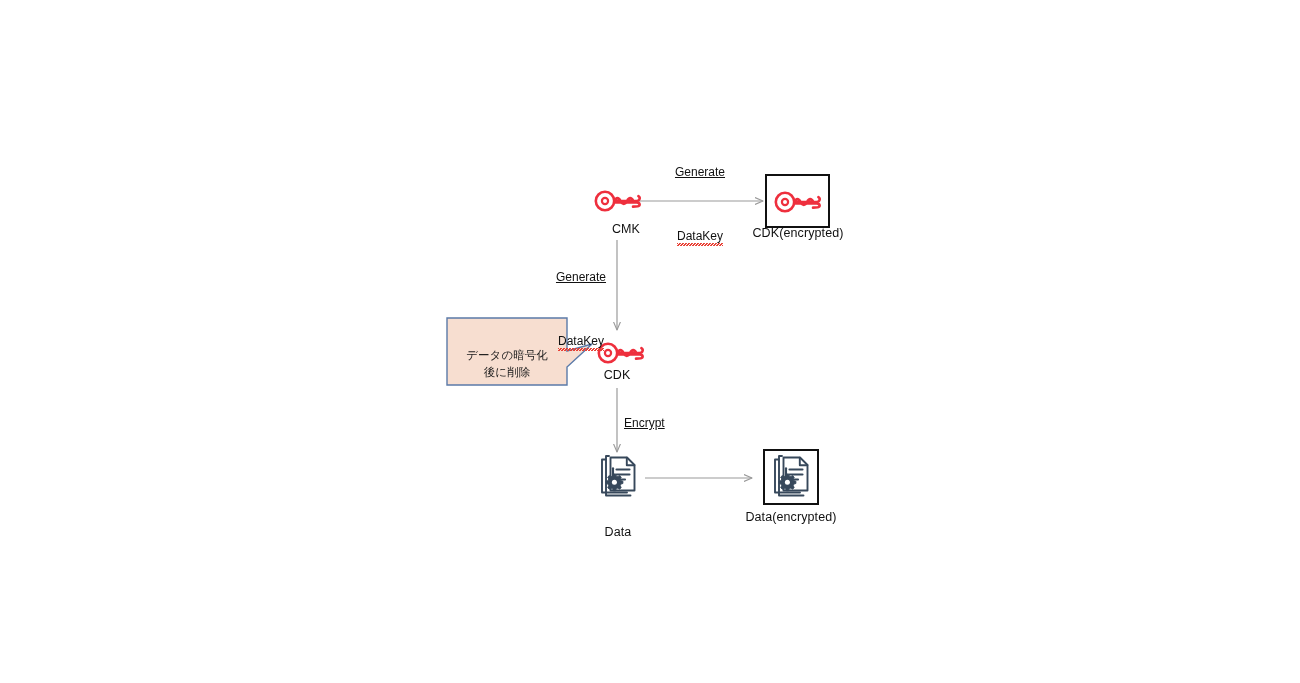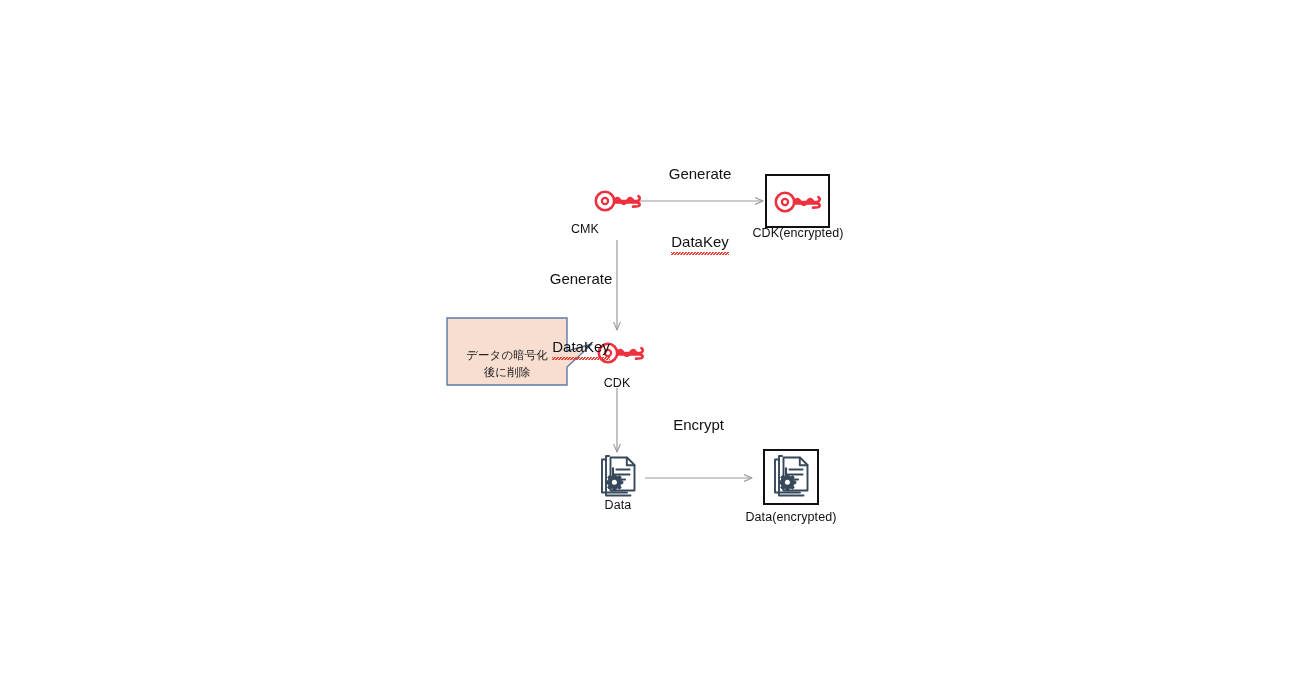--- a/index.html
+++ b/index.html
@@ -26,25 +26,26 @@
     position: absolute;
     font-size: 12.5px;
     color: #111111;
     white-space: nowrap;
     text-align: center;
     letter-spacing: 0.1px;
     line-height: 1.15;
   }
   .edge-label {
     position: absolute;
-    font-size: 15px;
+    font-size: 12px;
     color: #111111;
     white-space: nowrap;
     text-align: center;
     line-height: 1.35;
+    text-decoration: underline;
   }
   .spell {
     display: inline-block;
     position: relative;
     margin-top: 48px;
   }
   .spell::after {
     content: "";
     position: absolute;
     left: 0;
@@ -118,21 +119,21 @@
         <path d="M22.2,18 L44.5,18
                  C47.6,18 48.8,14.6 46.4,13.2
                  M22.2,18 C24.2,14.2 26.6,14.2 28.6,18
                  C30.6,21.8 33.0,21.8 35.0,18
                  C37.0,14.2 39.4,14.2 41.4,18"></path>
         <path d="M22.4,19.4 L44.6,19.4 C47.9,19.4 48.9,22.6 45.8,23.2
                  L41.0,23.6" stroke-width="2.6"></path>
       </g>
     </svg>
   </div>
-  <div class="node-label" style="left:535px; top:222px; width:100px;">CMK</div>
+  <div class="node-label" style="left:576px; top:222px; width:100px;">CMK</div>
 
   <div class="encbox" style="left:765px; top:174px; width:65px; height:54px;"></div>
   <div class="node" style="left:772px; top:184px; width:52px; height:36px;">
     <svg width="52" height="36" viewBox="0 0 52 36">
       <g fill="none" stroke="#ee2f3d" stroke-width="2.6" stroke-linecap="round" stroke-linejoin="round">
         <circle cx="13" cy="18" r="9.2"></circle>
         <circle cx="13" cy="18" r="3.1" stroke-width="2.2"></circle>
         <path d="M22.2,18 L44.5,18
                  C47.6,18 48.8,14.6 46.4,13.2
                  M22.2,18 C24.2,14.2 26.6,14.2 28.6,18
@@ -153,21 +154,21 @@
         <path d="M22.2,18 L44.5,18
                  C47.6,18 48.8,14.6 46.4,13.2
                  M22.2,18 C24.2,14.2 26.6,14.2 28.6,18
                  C30.6,21.8 33.0,21.8 35.0,18
                  C37.0,14.2 39.4,14.2 41.4,18"></path>
         <path d="M22.4,19.4 L44.6,19.4 C47.9,19.4 48.9,22.6 45.8,23.2
                  L41.0,23.6" stroke-width="2.6"></path>
       </g>
     </svg>
   </div>
-  <div class="node-label" style="left:567px; top:376px; width:100px;">CDK</div>
+  <div class="node-label" style="left:567px; top:368px; width:100px;">CDK</div>
 
   <div class="node" style="left:594px; top:452px; width:48px; height:50px;">
     <svg width="48" height="50" viewBox="0 0 48 50">
       <g fill="none" stroke="#37485b" stroke-width="1.9" stroke-linecap="round" stroke-linejoin="round">
 
         <path d="M11.5,7.5 L8.0,7.5 L8.0,40.5 L33.0,40.5"></path>
         <path d="M15.0,4.0 L12.0,4.0 L12.0,43.5 L36.5,43.5"></path>
 
         <path d="M16.5,5.5 L33.0,5.5 L40.5,13.0 L40.5,38.5 L16.5,38.5 Z"></path>
         <path d="M32.8,5.6 L32.8,13.2 L40.4,13.2"></path>
@@ -182,21 +183,21 @@
         <path d="M12.0,29.2
                  l2.0,-0.5 0.75,-1.8 -1.1,-1.75 1.6,-1.6 1.75,1.1 1.8,-0.75
                  0.5,-2.0 2.3,0 0.5,2.0 1.8,0.75 1.75,-1.1 1.6,1.6 -1.1,1.75
                  0.75,1.8 2.0,0.5 0,2.3 -2.0,0.5 -0.75,1.8 1.1,1.75 -1.6,1.6
                  -1.75,-1.1 -1.8,0.75 -0.5,2.0 -2.3,0 -0.5,-2.0 -1.8,-0.75
                  -1.75,1.1 -1.6,-1.6 1.1,-1.75 -0.75,-1.8 -2.0,-0.5 Z" fill="#37485b" stroke="#37485b" stroke-width="0.9" stroke-linejoin="round"></path>
         <circle cx="20.4" cy="30.35" r="2.5" fill="#ffffff"></circle>
       </g>
     </svg>
   </div>
-  <div class="node-label" style="left:568px; top:498px; width:100px;">Data</div>
+  <div class="node-label" style="left:568px; top:525px; width:100px;">Data</div>
 
   <div class="encbox" style="left:763px; top:449px; width:56px; height:56px;"></div>
   <div class="node" style="left:767px; top:452px; width:48px; height:50px;">
     <svg width="48" height="50" viewBox="0 0 48 50">
       <g fill="none" stroke="#37485b" stroke-width="1.9" stroke-linecap="round" stroke-linejoin="round">
         <path d="M11.5,7.5 L8.0,7.5 L8.0,40.5 L33.0,40.5"></path>
         <path d="M15.0,4.0 L12.0,4.0 L12.0,43.5 L36.5,43.5"></path>
         <path d="M16.5,5.5 L33.0,5.5 L40.5,13.0 L40.5,38.5 L16.5,38.5 Z"></path>
         <path d="M32.8,5.6 L32.8,13.2 L40.4,13.2"></path>
         <path d="M22.5,17.5 L35.5,17.5" stroke-width="2.1"></path>
@@ -220,21 +221,21 @@
   <div class="edge-label" style="left:650px; top:164px; width:100px;">
     <span>Generate</span><br>
     <span class="spell">DataKey</span>
   </div>
 
   <div class="edge-label" style="left:531px; top:269px; width:100px;">
     <span>Generate</span><br>
     <span class="spell">DataKey</span>
   </div>
 
-  <div class="edge-label" style="left:596px; top:415px; width:100px; text-align:right; padding-left:28px;">
+  <div class="edge-label" style="left:596px; top:415px; width:100px; text-align:left; padding-left:28px;">
     <span>Encrypt</span>
   </div>
 
   <div class="callout-text" style="left:447px; top:347px; width:120px;">
     <span>データの暗号化</span><br>
     <span>後に削除</span>
   </div>
 
 </div>
 

